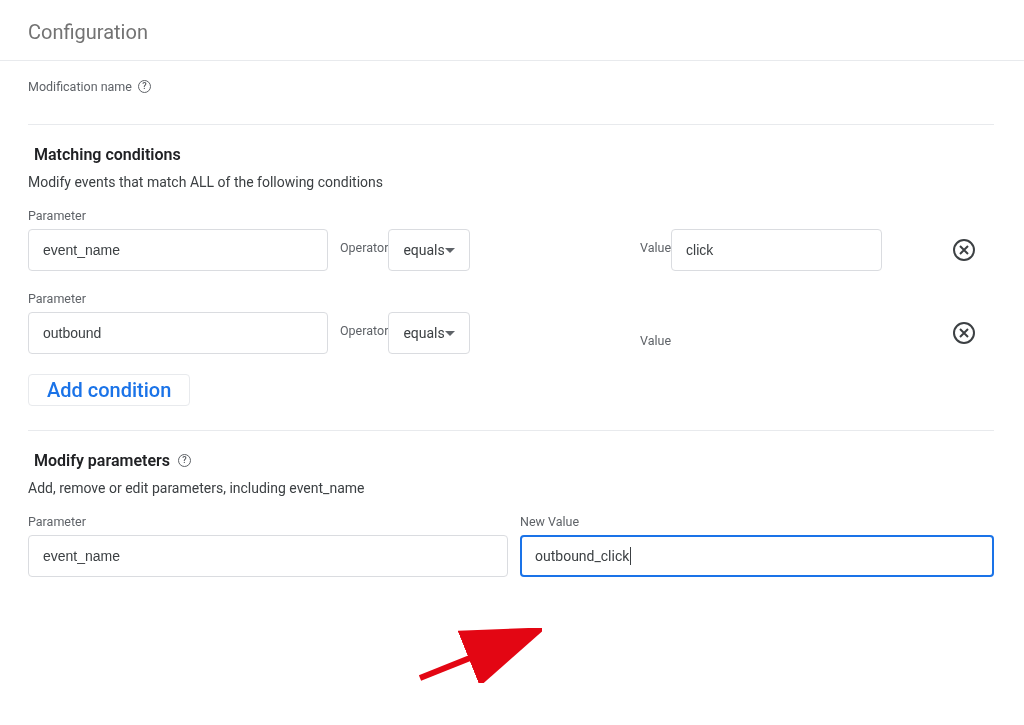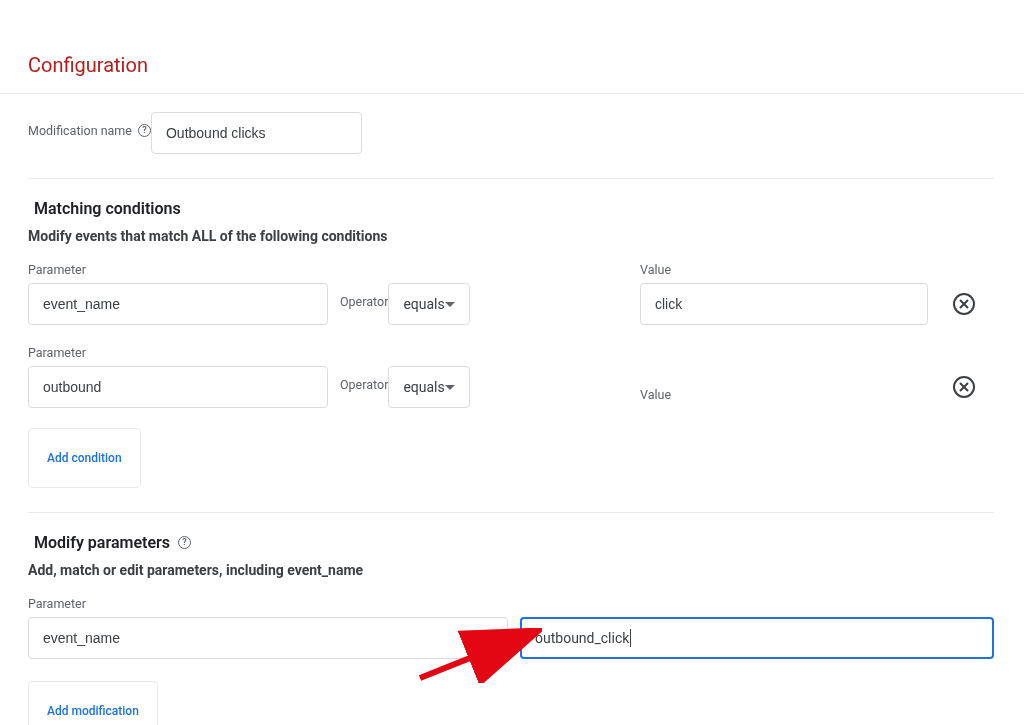--- a/index.html
+++ b/index.html
@@ -9,24 +9,23 @@
     height: 725px;
     font-family: Roboto, "Helvetica Neue", Arial, sans-serif;
     background: #fff;
     color: #3c4043;
     position: relative;
     overflow: hidden;
   }
   .page-header {
     padding: 20px 0 16px 28px;
     font-size: 20px;
-    color: #b91c1c;
+    color: #737373;
     border-bottom: 1px solid #e8eaed;
     font-weight: 400;
-    margin-top: 33px;
   }
   .content {
     padding: 18px 28px 0 28px;
   }
   .field-label {
     font-size: 12.5px;
     color: #5f6368;
     margin-bottom: 6px;
     display: flex;
     align-items: center;
@@ -83,51 +82,51 @@
     color: #202124;
     margin-bottom: 10px;
     display: flex;
     align-items: center;
     gap: 8px;
     margin-left: 6px;
   }
   .section-sub {
     font-size: 14px;
     color: #3c4043;
-    font-weight: 700;
+    font-weight: 400;
     margin-bottom: 18px;
   }
   .hr { border: none; border-top: 1px solid #e8eaed; margin: 24px 0 20px 0; width: 966px;}
   .cond-row {
     display: flex;
     gap: 12px;
     align-items: flex-end;
     margin-bottom: 20px;
     width: 966px;
   }
   .col-param { flex: 0 0 300px; display:flex; flex-direction:column;}
   .col-op    { flex: 0 0 288px; display:flex; flex-direction:row;}
-  .col-val   { flex: 0 0 288px; display:flex; flex-direction:column;}
+  .col-val   { flex: 0 0 288px; display:flex; flex-direction:row;}
   .col-remove { flex: 0 0 48px; display:flex; align-items:center; justify-content:center; height:42px;}
   .remove-btn {
     width: 22px; height: 22px;
     border: 2px solid #3c4043;
     border-radius: 50%;
     display:flex; align-items:center; justify-content:center;
     cursor:pointer;
     background:#fff;
   }
   .remove-btn svg { width: 10px; height: 10px; }
   .link-btn {
     display: inline-block;
     border: 1px solid #e8eaed;
     border-radius: 4px;
-    padding: 22px 18px;
+    padding: 3px 18px;
     color: #1a73e8;
-    font-size: 12px;
+    font-size: 20px;
     font-weight: 500;
     background: #fff;
     cursor: pointer;
   }
   .modname-wrap { width: 470px; display:flex; flex-direction:row; }
   .modify-row {
     display: flex;
     gap: 12px;
     align-items: flex-end;
     margin-bottom: 22px;
@@ -158,21 +157,20 @@
 <div class="page-header">Configuration</div>
 
 <div class="content">
 
   
   <div class="modname-wrap">
     <div class="field-label">
       <span>Modification name</span>
       <span class="help-icon">?</span>
     </div>
-    <input class="text-input" value="Outbound clicks" style="">
   </div>
 
   <hr class="hr">
 
   
   <div class="section-title">Matching conditions</div>
   <div class="section-sub">Modify events that match ALL of the following conditions</div>
 
   <div class="cond-row">
     <div class="col-param">
@@ -225,38 +223,38 @@
 
   <div class="link-btn">Add condition</div>
 
   <hr class="hr">
 
   
   <div class="section-title">
     <span>Modify parameters</span>
     <span class="help-icon">?</span>
   </div>
-  <div class="section-sub">Add, match or edit parameters, including event_name</div>
+  <div class="section-sub">Add, remove or edit parameters, including event_name</div>
 
   <div class="modify-row">
     <div class="col-mod-param">
       <div class="field-label">Parameter</div>
       <input class="text-input" value="event_name" style="">
     </div>
     <div class="col-mod-val">
+      <div class="field-label">New Value</div>
       <div class="text-input focused">
         <div class="fake-input-text">
           <span>outbound_click</span>
             <span class="input-caret"></span>
         </div>
       </div>
     </div>
   </div>
 
-  <div class="link-btn">Add modification</div>
 
 </div>
 
 <svg class="arrow-annot" style="left:412px; top:628px; width:130px; height:55px;" viewBox="0 0 130 55">
   <defs>
     <marker id="ah" markerWidth="14" markerHeight="14" refX="11" refY="5" orient="auto">
       <polygon points="0,0 14,5 0,10" fill="#e30613"></polygon>
     </marker>
   </defs>
   <line x1="8" y1="50" x2="118" y2="6" stroke="#e30613" stroke-width="6" marker-end="url(#ah)"></line>

